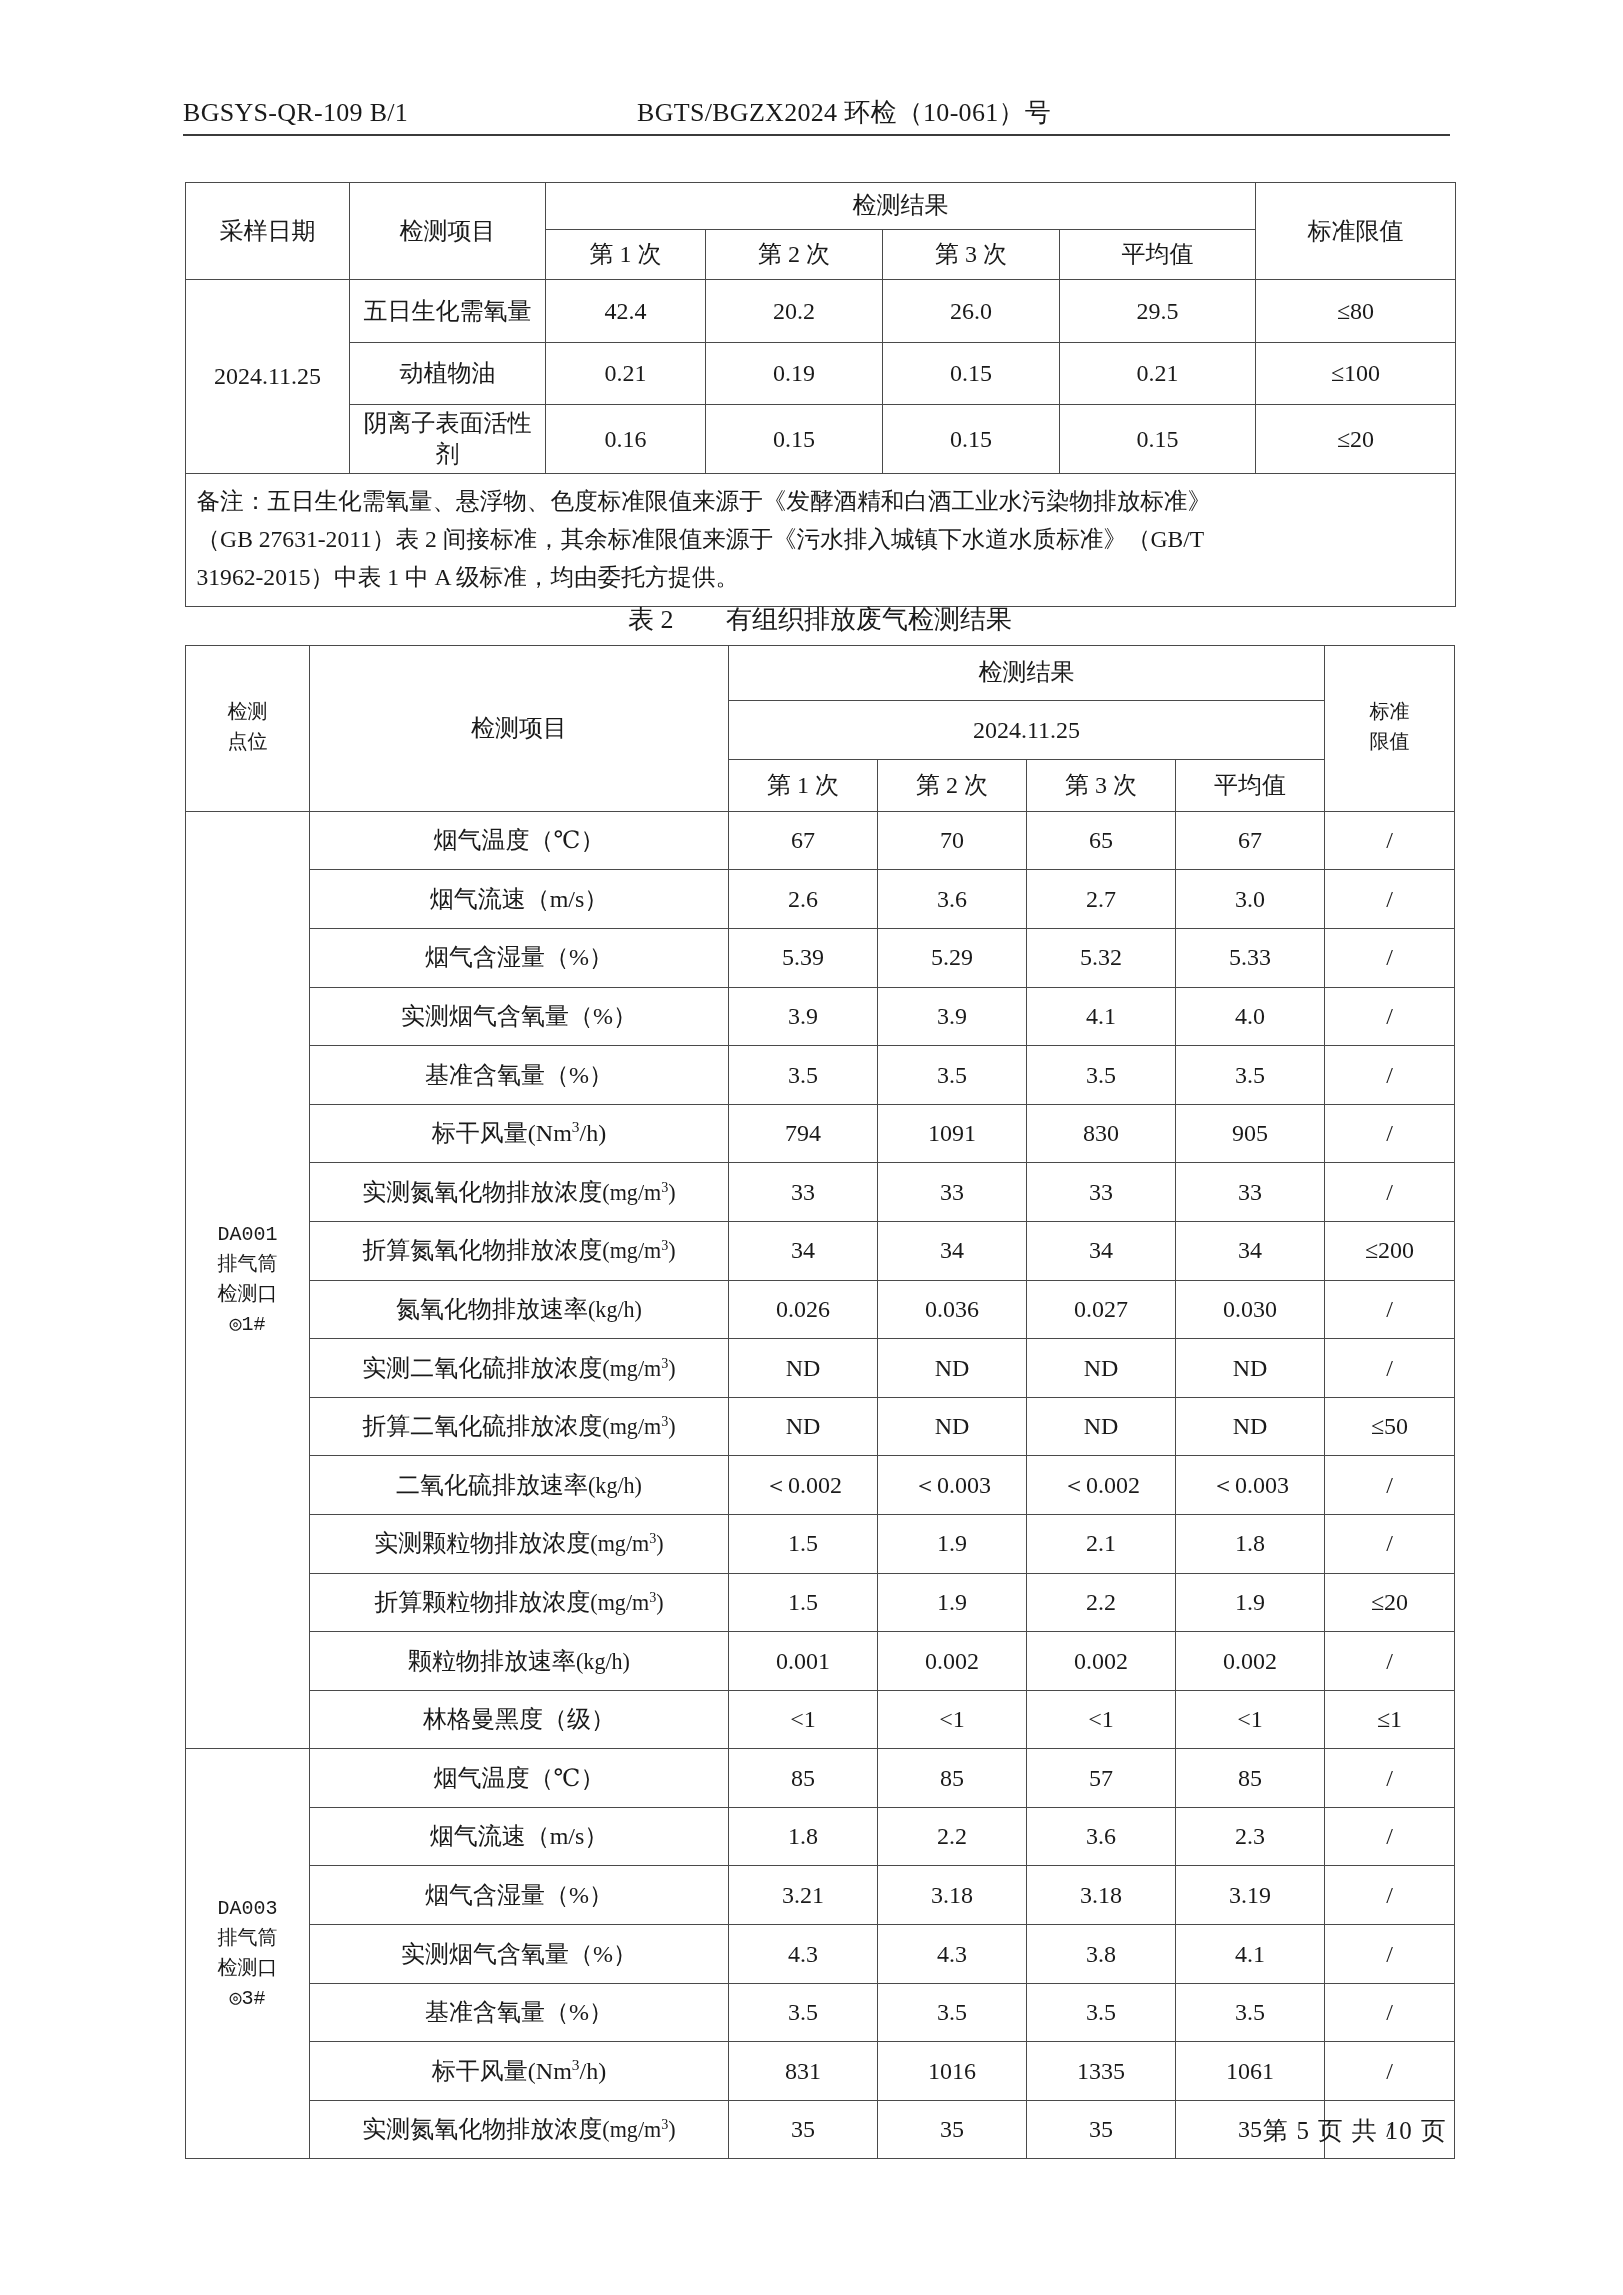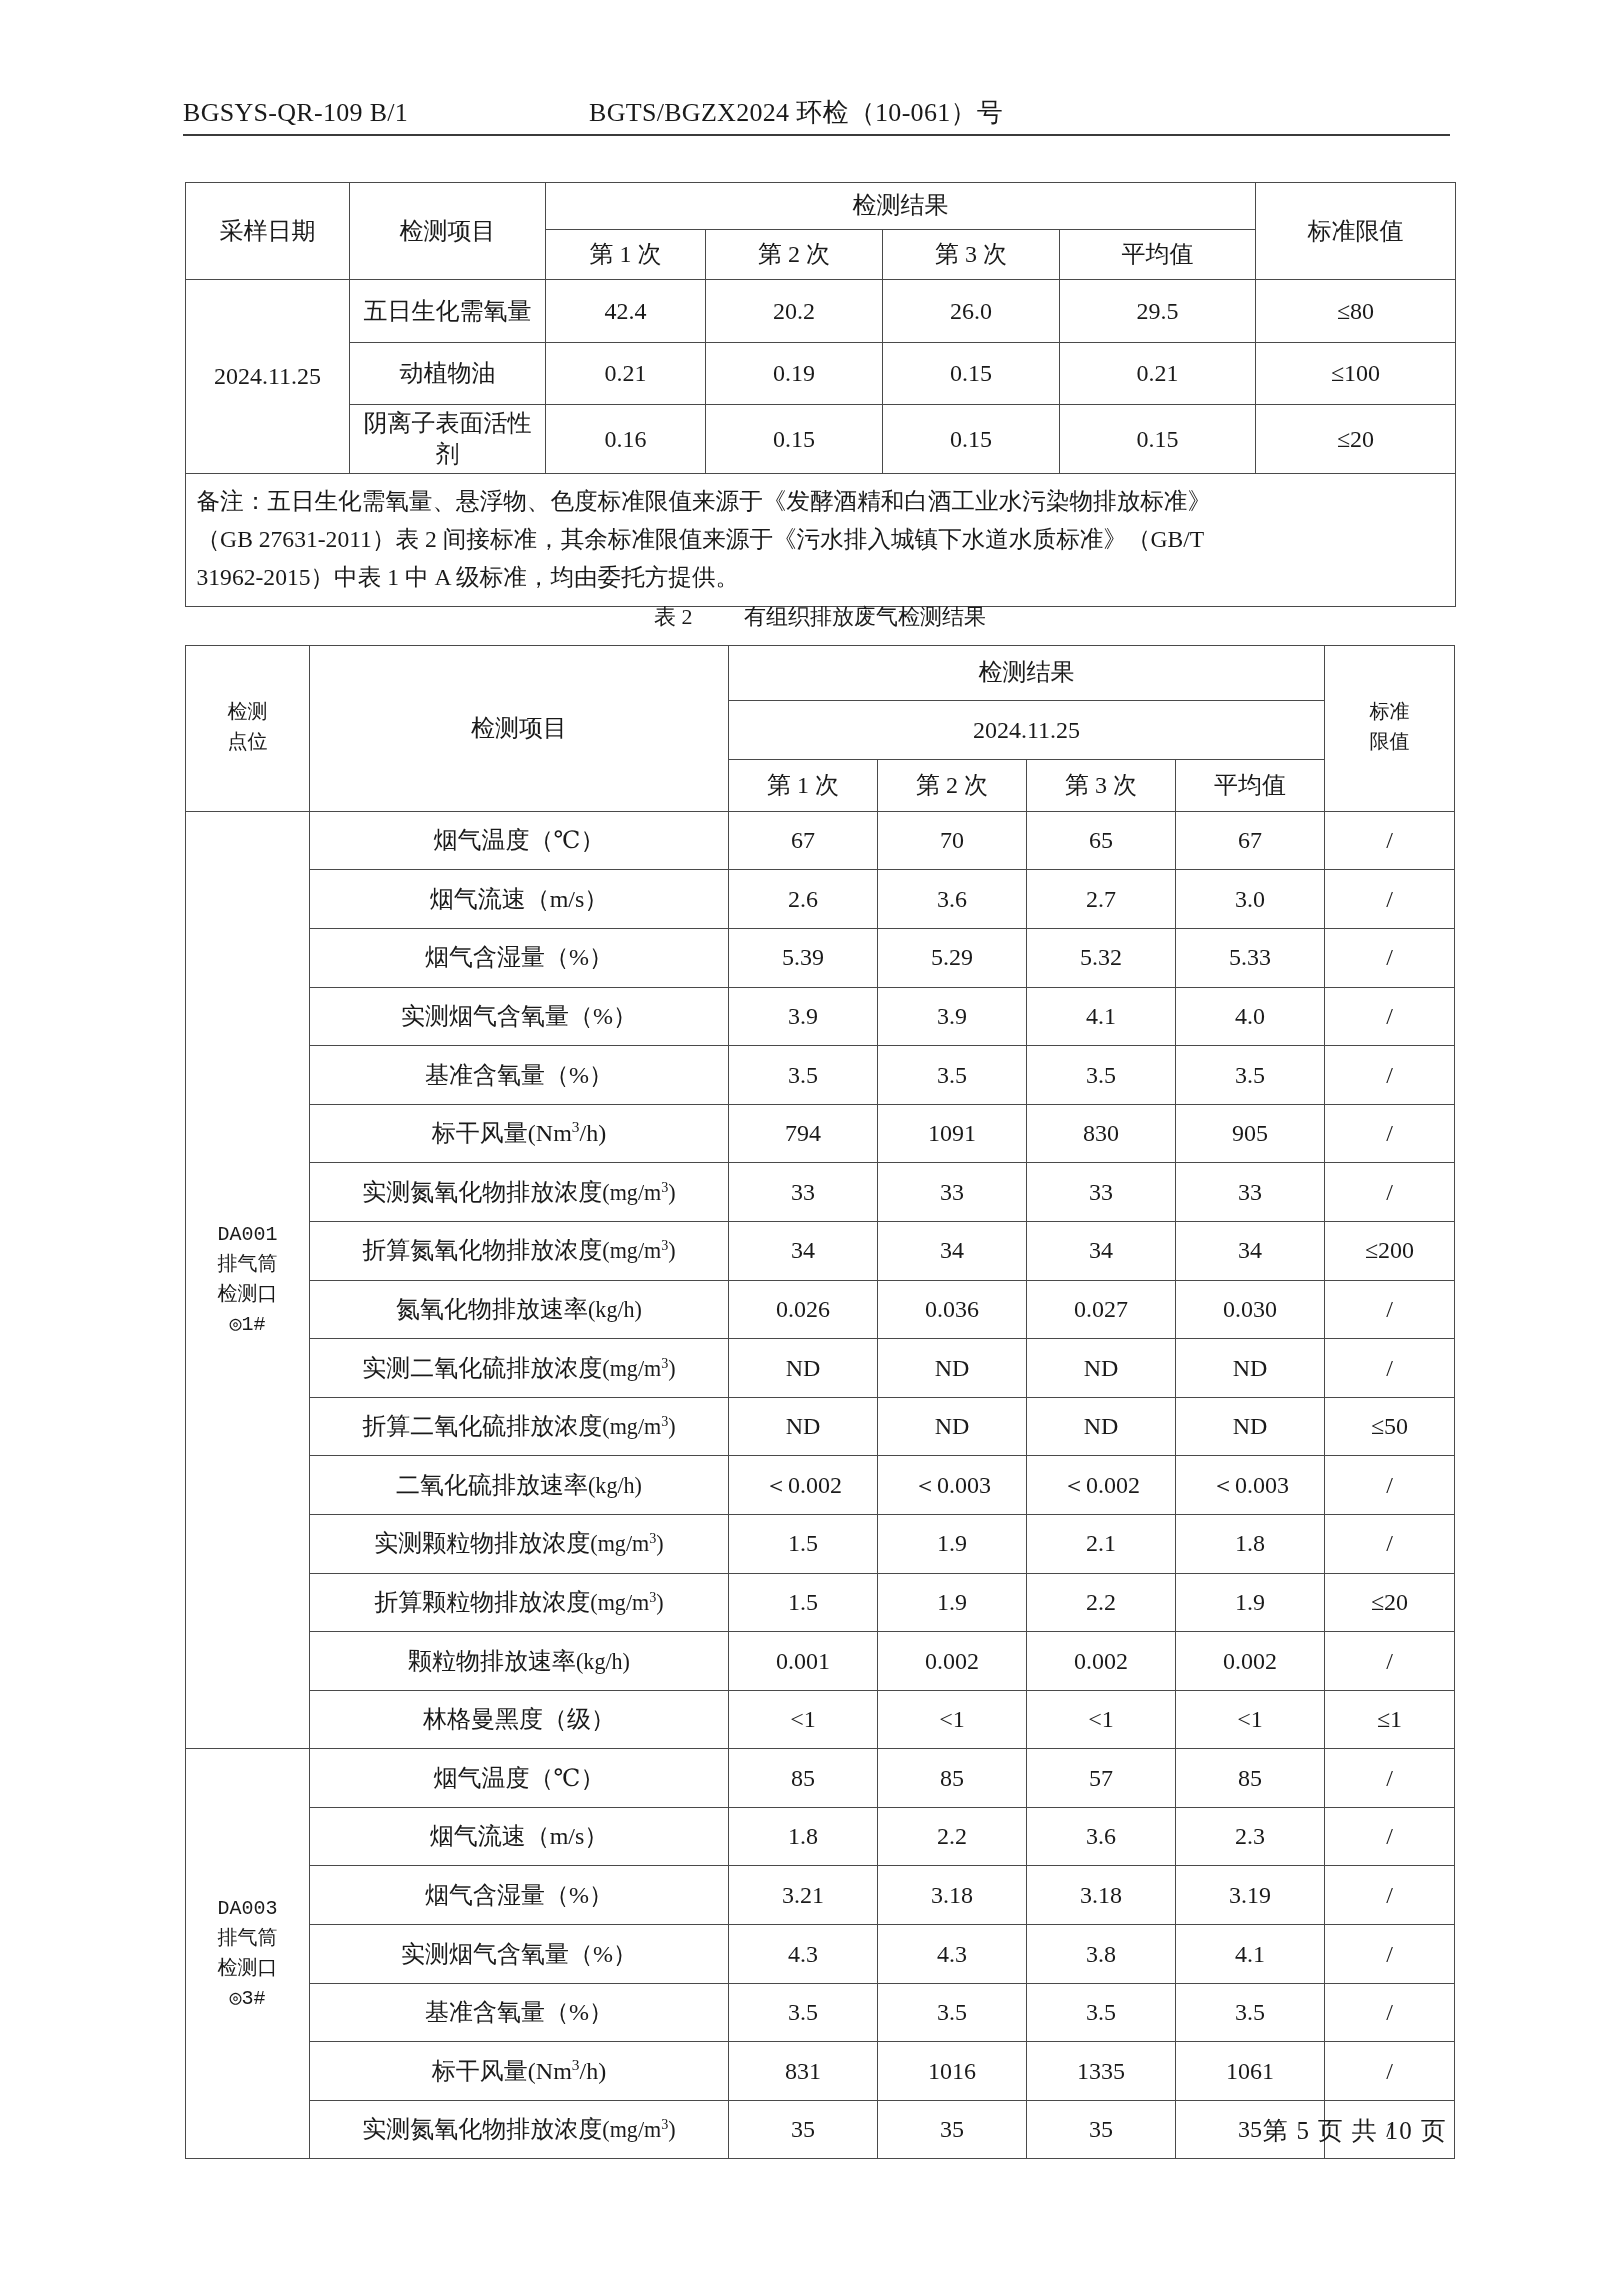--- a/index.html
+++ b/index.html
@@ -28,21 +28,21 @@
     position: absolute;
     top: 95px;
     left: 183px;
     width: 1270px;
     display: flex;
     align-items: baseline;
     font-size: 26px;
     letter-spacing: 0.3px;
   }
   .doc-header .left-code { width: 406px; }
-  .doc-header .right-code { flex: 1; }
+  .doc-header .right-code { flex: 1; margin-left: 48px; }
   .header-rule {
     position: absolute;
     top: 134px;
     left: 183px;
     width: 1267px;
     height: 2px;
     background: #3b3b3b;
   }
 
   
@@ -89,21 +89,21 @@
   }
   .note-cell p { margin: 0; text-indent: 0; }
 
   
   .t2-caption {
     position: absolute;
     top: 602px;
     left: 185px;
     width: 1270px;
     text-align: center;
-    font-size: 22px;
+    font-size: 26px;
   }
   .t2-caption .cap-num { margin-right: 46px; }
 
   
   .t2-wrap {
     position: absolute;
     top: 645px;
     left: 185px;
   }
   .t2 col.c-pt   { width: 124px; }

